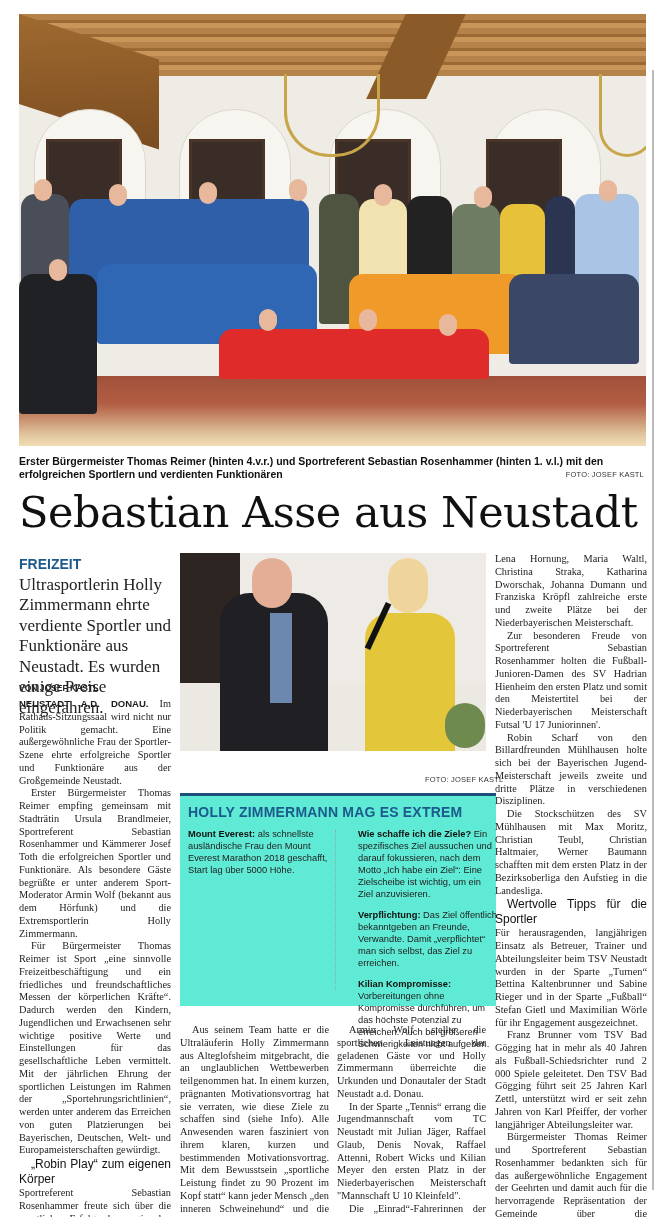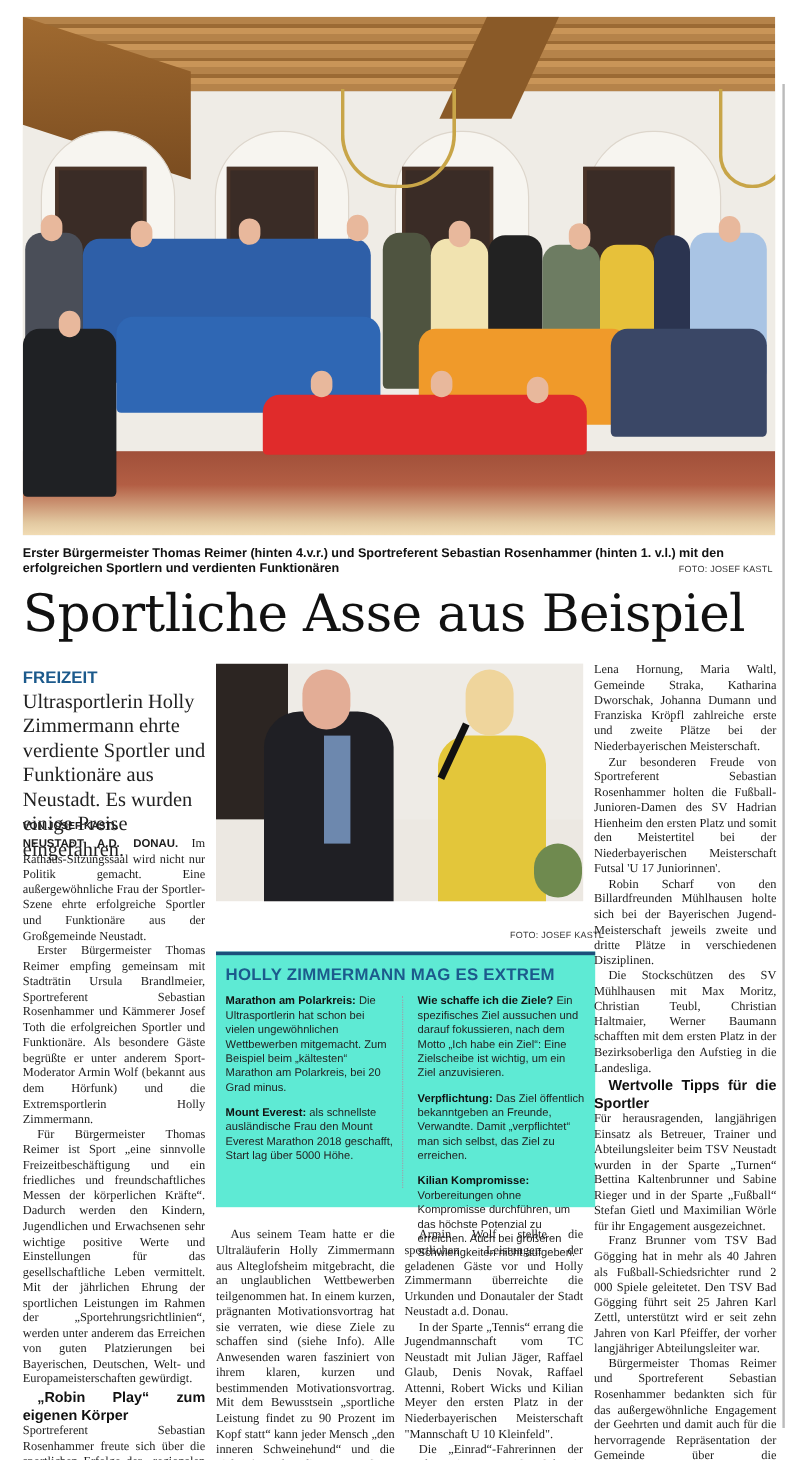--- a/index.html
+++ b/index.html
@@ -21,21 +21,21 @@
   .caption{font-family:"Liberation Sans",sans-serif;font-weight:bold;font-size:10.5px;line-height:13px;color:#111;}
   .credit{font-family:"Liberation Sans",sans-serif;font-size:7.5px;color:#333;letter-spacing:0.2px;}
   #headline{left:19px;top:486px;font-family:"DejaVu Serif",serif;font-size:43px;line-height:52px;color:#111;letter-spacing:-0.5px;}
   #lead{left:19px;top:554px;width:152px;font-size:17px;line-height:20.5px;color:#222;}
   #lead .kicker{font-family:"Liberation Sans",sans-serif;font-weight:bold;color:#1c5a8c;font-size:14px;}
   #byline{left:19px;top:683px;font-family:"Liberation Sans",sans-serif;font-weight:bold;font-size:8.5px;color:#222;}
   .col{position:absolute;font-size:10.3px;line-height:12.75px;text-align:justify;color:#1c1c1c;hyphens:auto;}
   .col p{margin:0;text-indent:12px;}
   .col p.first{text-indent:0;}
   .col .dateline{font-family:"Liberation Sans",sans-serif;font-weight:bold;font-size:9.5px;}
-  .subhead{font-family:"Liberation Sans",sans-serif;font-weight:bold;font-size:12px;line-height:15px;margin:5px 0 6px 0;text-indent:0;color:#111;}
+  .subhead{font-family:"Liberation Sans",sans-serif;font-weight:normal;font-size:12px;line-height:15px;margin:5px 0 6px 0;text-indent:0;color:#111;}
   #photo-small{left:180px;top:553px;width:306px;height:198px;overflow:hidden;background:#eeebe6;}
   #infobox{left:180px;top:793px;width:316px;height:210px;background:#5eead4;border-top:3px solid #1c4f7a;}
   #infobox .title{position:absolute;left:8px;top:8px;font-family:"Liberation Sans",sans-serif;font-weight:bold;font-size:14px;color:#1c5a8c;letter-spacing:0.2px;}
   #infobox .icol{position:absolute;top:32px;width:140px;font-family:"Liberation Sans",sans-serif;font-size:9.3px;line-height:12px;color:#222;}
   #infobox .icol p{margin:0 0 9px 0;}
   #infobox .icol b{color:#111;}
   #infobox .divider{position:absolute;left:155px;top:34px;width:0;height:160px;border-left:1px dotted #9aa4ae;}
   #right-rule{left:652px;top:70px;width:2px;height:1120px;background:#bbb;}
 </style>
 </head>
@@ -82,21 +82,21 @@
     <div class="head" style="left:30px;top:85px"></div>
     <div class="head" style="left:240px;top:135px"></div>
     <div class="head" style="left:340px;top:135px"></div>
     <div class="head" style="left:420px;top:140px"></div>
   </div>
 </div>
 
 <div class="abs caption" style="left:19px;top:455px;width:628px;">Erster Bürgermeister Thomas Reimer (hinten 4.v.r.) und Sportreferent Sebastian Rosenhammer (hinten 1. v.l.) mit den erfolgreichen Sportlern und verdienten Funktionären</div>
 <div class="abs credit" style="right:14px;top:470px;">FOTO: JOSEF KASTL</div>
 
-<div id="headline" class="abs">Sportliche Asse aus Beispiel</div>
+<div id="headline" class="abs">Sebastian Asse aus Neustadt</div>
 
 <div id="lead" class="abs">
   <span class="kicker">FREIZEIT</span>
   <span>Ultrasportlerin Holly Zimmermann ehrte verdiente Sportler und Funktionäre aus Neustadt. Es wurden einige Preise eingefahren.</span>
 </div>
 <div id="byline" class="abs">VON JOSEF KASTL</div>
 
 <div class="col" style="left:19px;top:698px;width:152px;">
   <p class="first"><span class="dateline">NEUSTADT A.D. DONAU.</span> <span>Im Rathaus-Sitzungssaal wird nicht nur Politik gemacht. Eine außergewöhnliche Frau der Sportler-Szene ehrte erfolgreiche Sportler und Funktionäre aus der Großgemeinde Neustadt.</span></p>
   <p>Erster Bürgermeister Thomas Reimer empfing gemeinsam mit Stadträtin Ursula Brandlmeier, Sportreferent Sebastian Rosenhammer und Kämmerer Josef Toth die erfolgreichen Sportler und Funktionäre. Als besondere Gäste begrüßte er unter anderem Sport-Moderator Armin Wolf (bekannt aus dem Hörfunk) und die Extremsportlerin Holly Zimmermann.</p>
@@ -116,43 +116,42 @@
   <div style="position:absolute;left:208px;top:5px;width:40px;height:55px;border-radius:20px;background:#efd59c;"></div>
   <div style="position:absolute;left:195px;top:48px;width:6px;height:50px;background:#111;transform:rotate(25deg);"></div>
   <div style="position:absolute;left:265px;top:150px;width:40px;height:45px;border-radius:20px;background:#6f8a4f;"></div>
 </div>
 <div class="abs caption" style="left:180px;top:798px;width:306px;">Ultrasportlerin Holly Zimmermann berichtet über ihre extremen Wettbewerbe. Auch Armin Wolf ist erstaunt.</div>
 <div class="abs credit" style="left:425px;top:775px;">FOTO: JOSEF KASTL</div>
 
 <div id="infobox" class="abs">
   <div class="title">HOLLY ZIMMERMANN MAG ES EXTREM</div>
   <div class="icol" style="left:8px;">
-    <p><b>Marathon am Polarkreis:</b> <span>Die Ultrasportlerin hat schon bei vielen ungewöhnlichen Wettbewerben mitgemacht. Zum Beispiel beim „kältesten“ Marathon am Polarkreis, bei 20 Grad minus.</span></p>
     <p><b>Mount Everest:</b> <span>als schnellste ausländische Frau den Mount Everest Marathon 2018 geschafft, Start lag über 5000 Höhe.</span></p>
   </div>
   <div class="divider"></div>
-  <div class="icol" style="left:168px;">
+  <div class="icol" style="left:178px;">
     <p><b>Wie schaffe ich die Ziele?</b> <span>Ein spezifisches Ziel aussuchen und darauf fokussieren, nach dem Motto „Ich habe ein Ziel“: Eine Zielscheibe ist wichtig, um ein Ziel anzuvisieren.</span></p>
     <p><b>Verpflichtung:</b> <span>Das Ziel öffentlich bekanntgeben an Freunde, Verwandte. Damit „verpflichtet“ man sich selbst, das Ziel zu erreichen.</span></p>
     <p><b>Kilian Kompromisse:</b> <span>Vorbereitungen ohne Kompromisse durchführen, um das höchste Potenzial zu erreichen. Auch bei größeren Schwierigkeiten nicht aufgeben.</span></p>
   </div>
 </div>
 
 <div class="col" style="left:180px;top:1024px;width:149px;">
   <p>Aus seinem Team hatte er die Ultraläuferin Holly Zimmermann aus Alteglofsheim mitgebracht, die an unglaublichen Wettbewerben teilgenommen hat. In einem kurzen, prägnanten Motivationsvortrag hat sie verraten, wie diese Ziele zu schaffen sind (siehe Info). Alle Anwesenden waren fasziniert von ihrem klaren, kurzen und bestimmenden Motivationsvortrag. Mit dem Bewusstsein „sportliche Leistung findet zu 90 Prozent im Kopf statt“ kann jeder Mensch „den inneren Schweinehund“ und die vielen Ausreden, die uns vom Sport abhalten, überwinden.</p>
 </div>
 
 <div class="col" style="left:337px;top:1024px;width:149px;">
   <p>Armin Wolf stellte die sportlichen Leistungen der geladenen Gäste vor und Holly Zimmermann überreichte die Urkunden und Donautaler der Stadt Neustadt a.d. Donau.</p>
   <p>In der Sparte „Tennis“ errang die Jugendmannschaft vom TC Neustadt mit Julian Jäger, Raffael Glaub, Denis Novak, Raffael Attenni, Robert Wicks und Kilian Meyer den ersten Platz in der Niederbayerischen Meisterschaft "Mannschaft U 10 Kleinfeld".</p>
   <p>Die „Einrad“-Fahrerinnen der Hockey Tigers vom SV Schwaig belegten in den verschiedensten Wertungen mit Alina Bloch, Anna Forchhammer,</p>
 </div>
 
 <div class="col" style="left:495px;top:553px;width:152px;">
-  <p class="first">Lena Hornung, Maria Waltl, Gemeinde Straka, Katharina Dworschak, Johanna Dumann und Franziska Kröpfl zahlreiche erste und zweite Plätze bei der Niederbayerischen Meisterschaft.</p>
+  <p class="first">Lena Hornung, Maria Waltl, Christina Straka, Katharina Dworschak, Johanna Dumann und Franziska Kröpfl zahlreiche erste und zweite Plätze bei der Niederbayerischen Meisterschaft.</p>
   <p>Zur besonderen Freude von Sportreferent Sebastian Rosenhammer holten die Fußball-Junioren-Damen des SV Hadrian Hienheim den ersten Platz und somit den Meistertitel bei der Niederbayerischen Meisterschaft Futsal 'U 17 Juniorinnen'.</p>
   <p>Robin Scharf von den Billardfreunden Mühlhausen holte sich bei der Bayerischen Jugend-Meisterschaft jeweils zweite und dritte Plätze in verschiedenen Disziplinen.</p>
   <p>Die Stockschützen des SV Mühlhausen mit Max Moritz, Christian Teubl, Christian Haltmaier, Werner Baumann schafften mit dem ersten Platz in der Bezirksoberliga den Aufstieg in die Landesliga.</p>
   <p class="subhead">Wertvolle Tipps für die Sportler</p>
   <p class="first">Für herausragenden, langjährigen Einsatz als Betreuer, Trainer und Abteilungsleiter beim TSV Neustadt wurden in der Sparte „Turnen“ Bettina Kaltenbrunner und Sabine Rieger und in der Sparte „Fußball“ Stefan Gietl und Maximilian Wörle für ihr Engagement ausgezeichnet.</p>
   <p>Franz Brunner vom TSV Bad Gögging hat in mehr als 40 Jahren als Fußball-Schiedsrichter rund 2 000 Spiele geleitetet. Den TSV Bad Gögging führt seit 25 Jahren Karl Zettl, unterstützt wird er seit zehn Jahren von Karl Pfeiffer, der vorher langjähriger Abteilungsleiter war.</p>
   <p>Bürgermeister Thomas Reimer und Sportreferent Sebastian Rosenhammer bedankten sich für das außergewöhnliche Engagement der Geehrten und damit auch für die hervorragende Repräsentation der Gemeinde über die Landkreisgrenzen hinaus. Beim gemeinsamen Essen in der Gastwirtschaft Gigl hatten die Amateursportler sicherlich auch noch mal die Gelegenheit, sich von „Ultrasportlerin“ Holly Zimmermann und Armin Wolf motivieren zu lassen und sich wertvolle Tipps einzuholen.</p>
 </div>
 
 <div id="right-rule" class="abs"></div>

